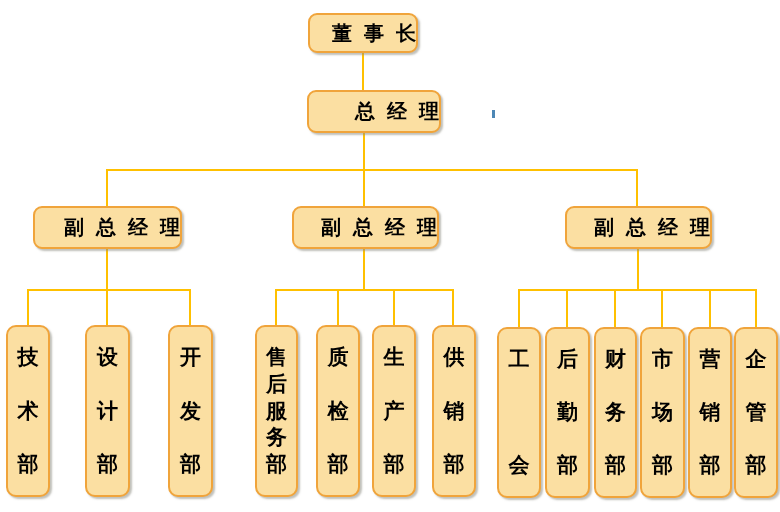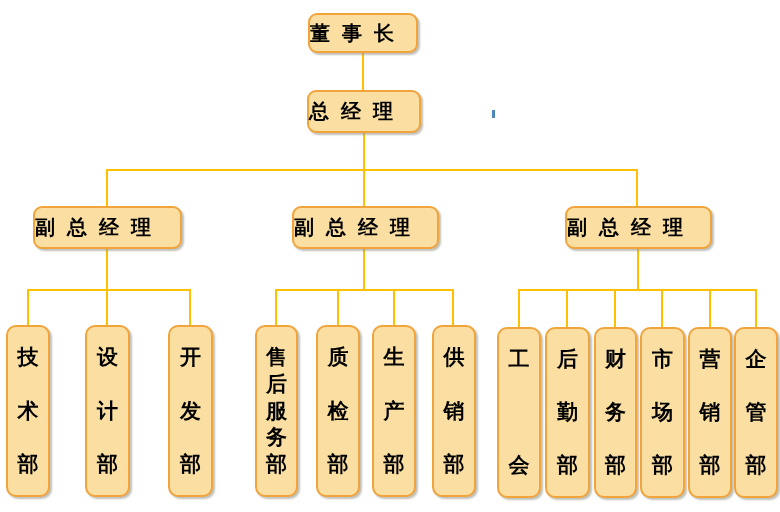--- a/index.html
+++ b/index.html
@@ -12,21 +12,21 @@
   html,body{margin:0;padding:0;background:#ffffff;}
   body{width:780px;height:512px;position:relative;overflow:hidden;
        font-family:"Liberation Serif","DejaVu Serif",serif;}
   .canvas{position:absolute;inset:0;}
   .line{position:absolute;background:var(--line);}
   .line.h{height:2px;}
   .line.v{width:2px;}
   .node{position:absolute;background:var(--fill);border:2px solid var(--border);
         box-sizing:border-box;border-radius:9px;color:var(--text);font-weight:bold;
         box-shadow:2px 2px 2px rgba(140,140,130,0.55);
-        display:flex;align-items:center;justify-content:flex-start;}
+        display:flex;align-items:center;justify-content:flex-end;}
   .node-h .hlabel{font-size:20px;letter-spacing:12px;margin-right:-12px;white-space:nowrap;}
   .node-v{border-radius:10px;}
   .node-v .vlabel{display:flex;flex-direction:column;justify-content:space-between;
         align-items:center;height:100%;width:100%;box-sizing:border-box;
         padding:20px 0;font-size:21px;line-height:1;}
   .artifact{position:absolute;left:492px;top:110px;width:3px;height:8px;
         background:var(--artifact);}
 </style>
 </head>
 <body>
@@ -57,21 +57,21 @@
   <div class="line v" style="left:518px;top:289px;height:38px"></div>
   <div class="line v" style="left:566px;top:289px;height:38px"></div>
   <div class="line v" style="left:614px;top:289px;height:38px"></div>
   <div class="line v" style="left:661px;top:289px;height:38px"></div>
   <div class="line v" style="left:709px;top:289px;height:38px"></div>
   <div class="line v" style="left:755px;top:289px;height:38px"></div>
 
   <div class="node node-h" style="left:308px;top:13px;width:110px;height:40px">
     <span class="hlabel">董事长</span>
   </div>
-  <div class="node node-h" style="left:307px;top:90px;width:114px;height:43px">
+  <div class="node node-h" style="left:307px;top:90px;width:134px;height:43px">
     <span class="hlabel">总经理</span>
   </div>
 
   <div class="node node-h" style="left:33px;top:206px;width:149px;height:43px">
     <span class="hlabel">副总经理</span>
   </div>
   <div class="node node-h" style="left:292px;top:206px;width:147px;height:43px">
     <span class="hlabel">副总经理</span>
   </div>
   <div class="node node-h" style="left:565px;top:206px;width:147px;height:43px">

